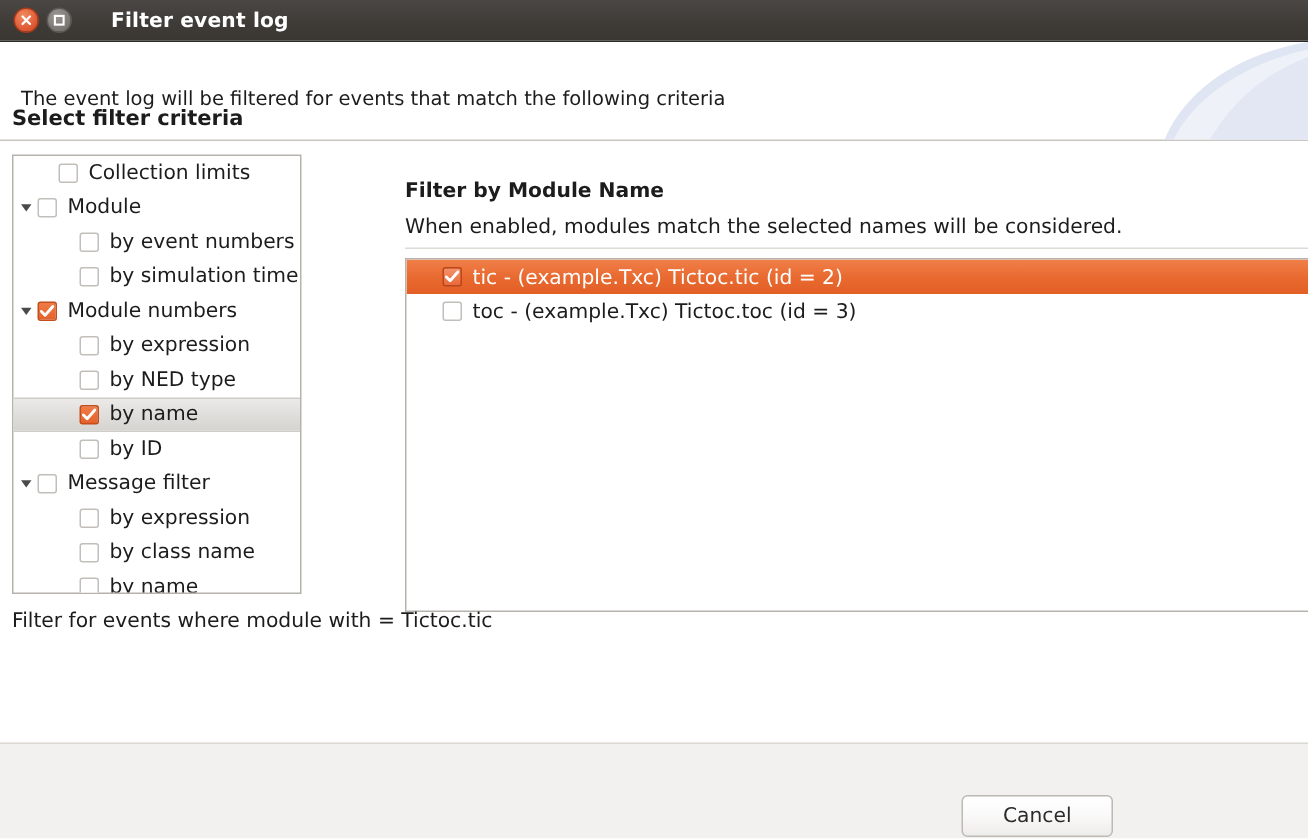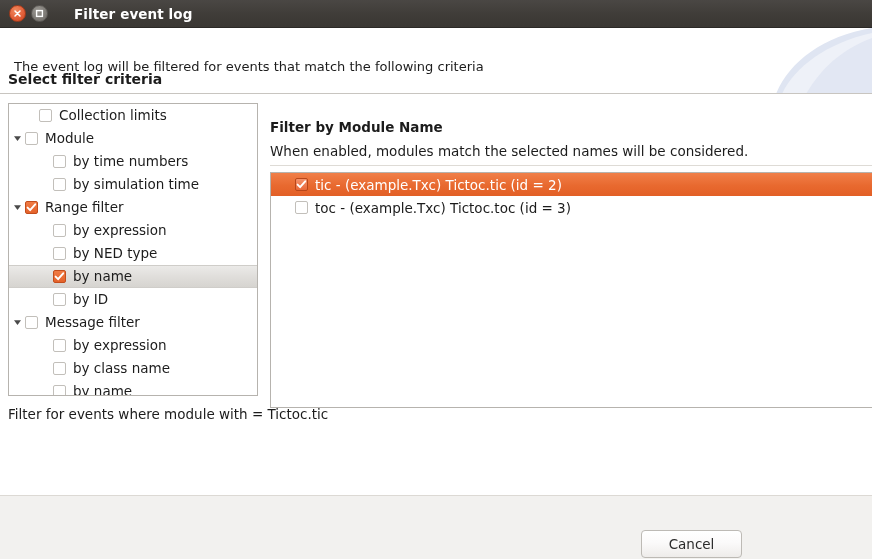--- a/index.html
+++ b/index.html
@@ -112,21 +112,21 @@
     left: 0; top: 95px;
     width: 872px;
     height: 400px;
     background: #ffffff;
   }
 
   
   .tree-panel {
     position: absolute;
     left: 8px; top: 8px;
-    width: 250px;
+    width: 193px;
     height: 293px;
     background: #ffffff;
     border: 1px solid #b6b3ae;
     box-sizing: border-box;
     overflow: hidden;
   }
   .tree-row {
     position: relative;
     height: 23px;
     display: flex;
@@ -326,41 +326,41 @@
             </svg>
           </span>
           <span class="cbx"></span>
           <span class="tree-label">Module</span>
         </div>
         <div class="tree-row">
           <span class="twisty"></span>
           <span class="indent"></span>
           <span class="indent"></span>
           <span class="cbx"></span>
-          <span class="tree-label">by time numbers</span>
+          <span class="tree-label">by event numbers</span>
         </div>
         <div class="tree-row">
           <span class="twisty"></span>
           <span class="indent"></span>
           <span class="indent"></span>
           <span class="cbx"></span>
           <span class="tree-label">by simulation time</span>
         </div>
         <div class="tree-row">
           <span class="twisty">
             <svg width="9" height="9" viewBox="0 0 9 9">
               <path d="M1 2.2 L8 2.2 L4.5 7 Z" fill="#4a4a4a"></path>
             </svg>
           </span>
           <span class="cbx checked">
             <svg width="11" height="11" viewBox="0 0 11 11">
               <path d="M1.6 5.6 L4.1 8.2 L9.2 2.3" stroke="#ffffff" stroke-width="1.9" fill="none" stroke-linecap="round" stroke-linejoin="round"></path>
             </svg>
           </span>
-          <span class="tree-label">Range filter</span>
+          <span class="tree-label">Module numbers</span>
         </div>
         <div class="tree-row">
           <span class="twisty"></span>
           <span class="indent"></span>
           <span class="indent"></span>
           <span class="cbx"></span>
           <span class="tree-label">by expression</span>
         </div>
         <div class="tree-row">
           <span class="twisty"></span>

